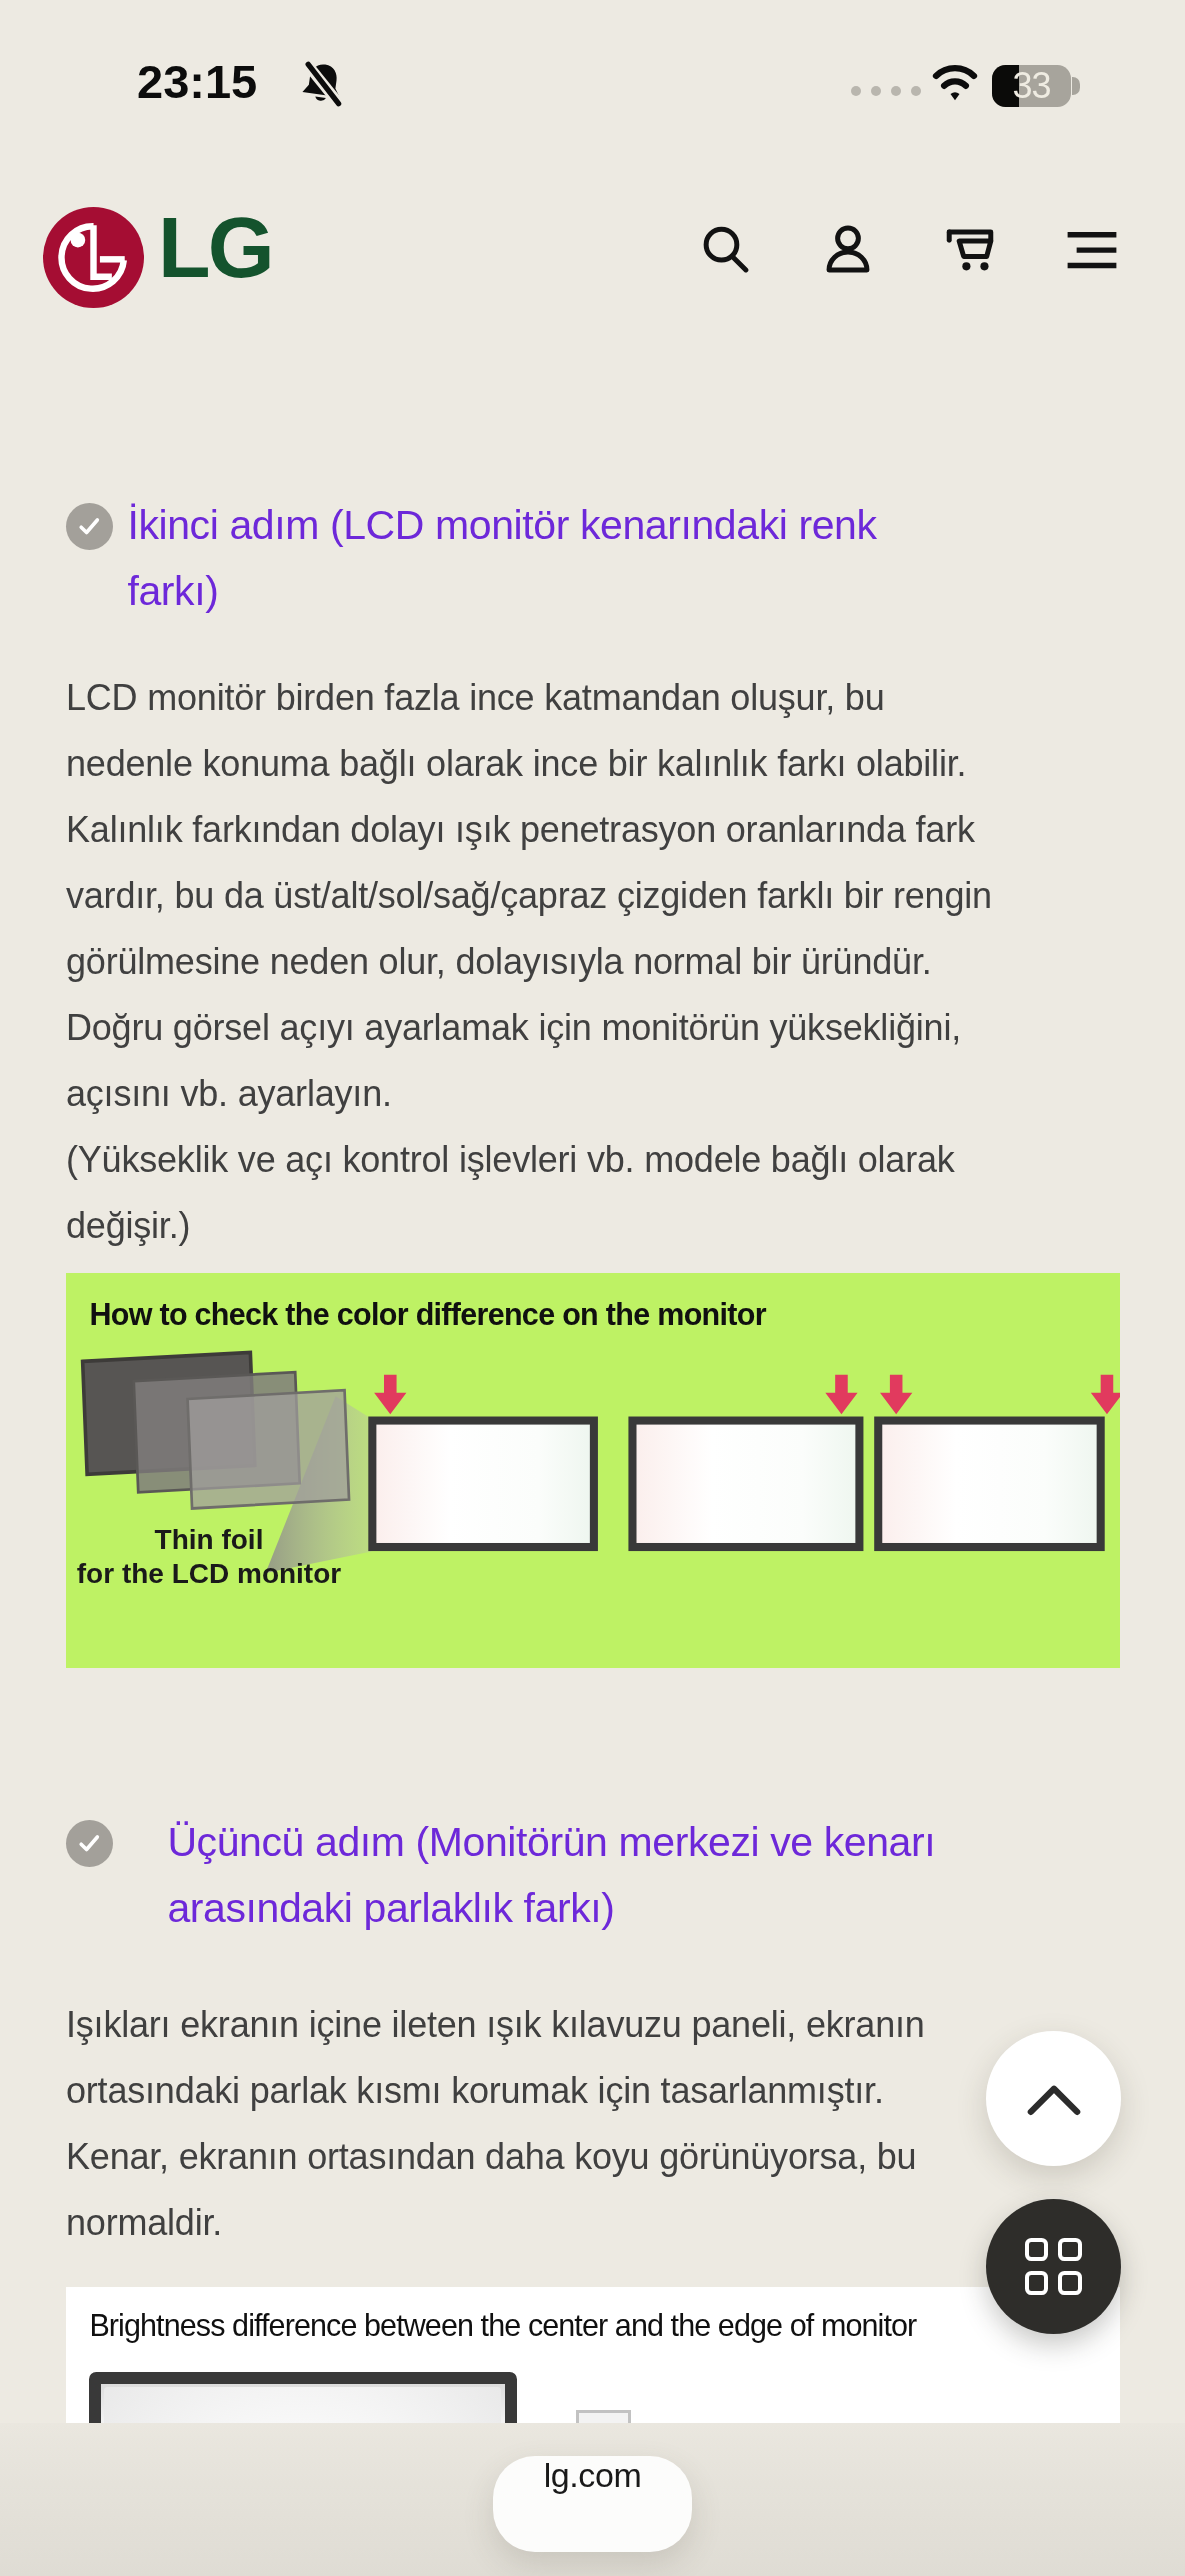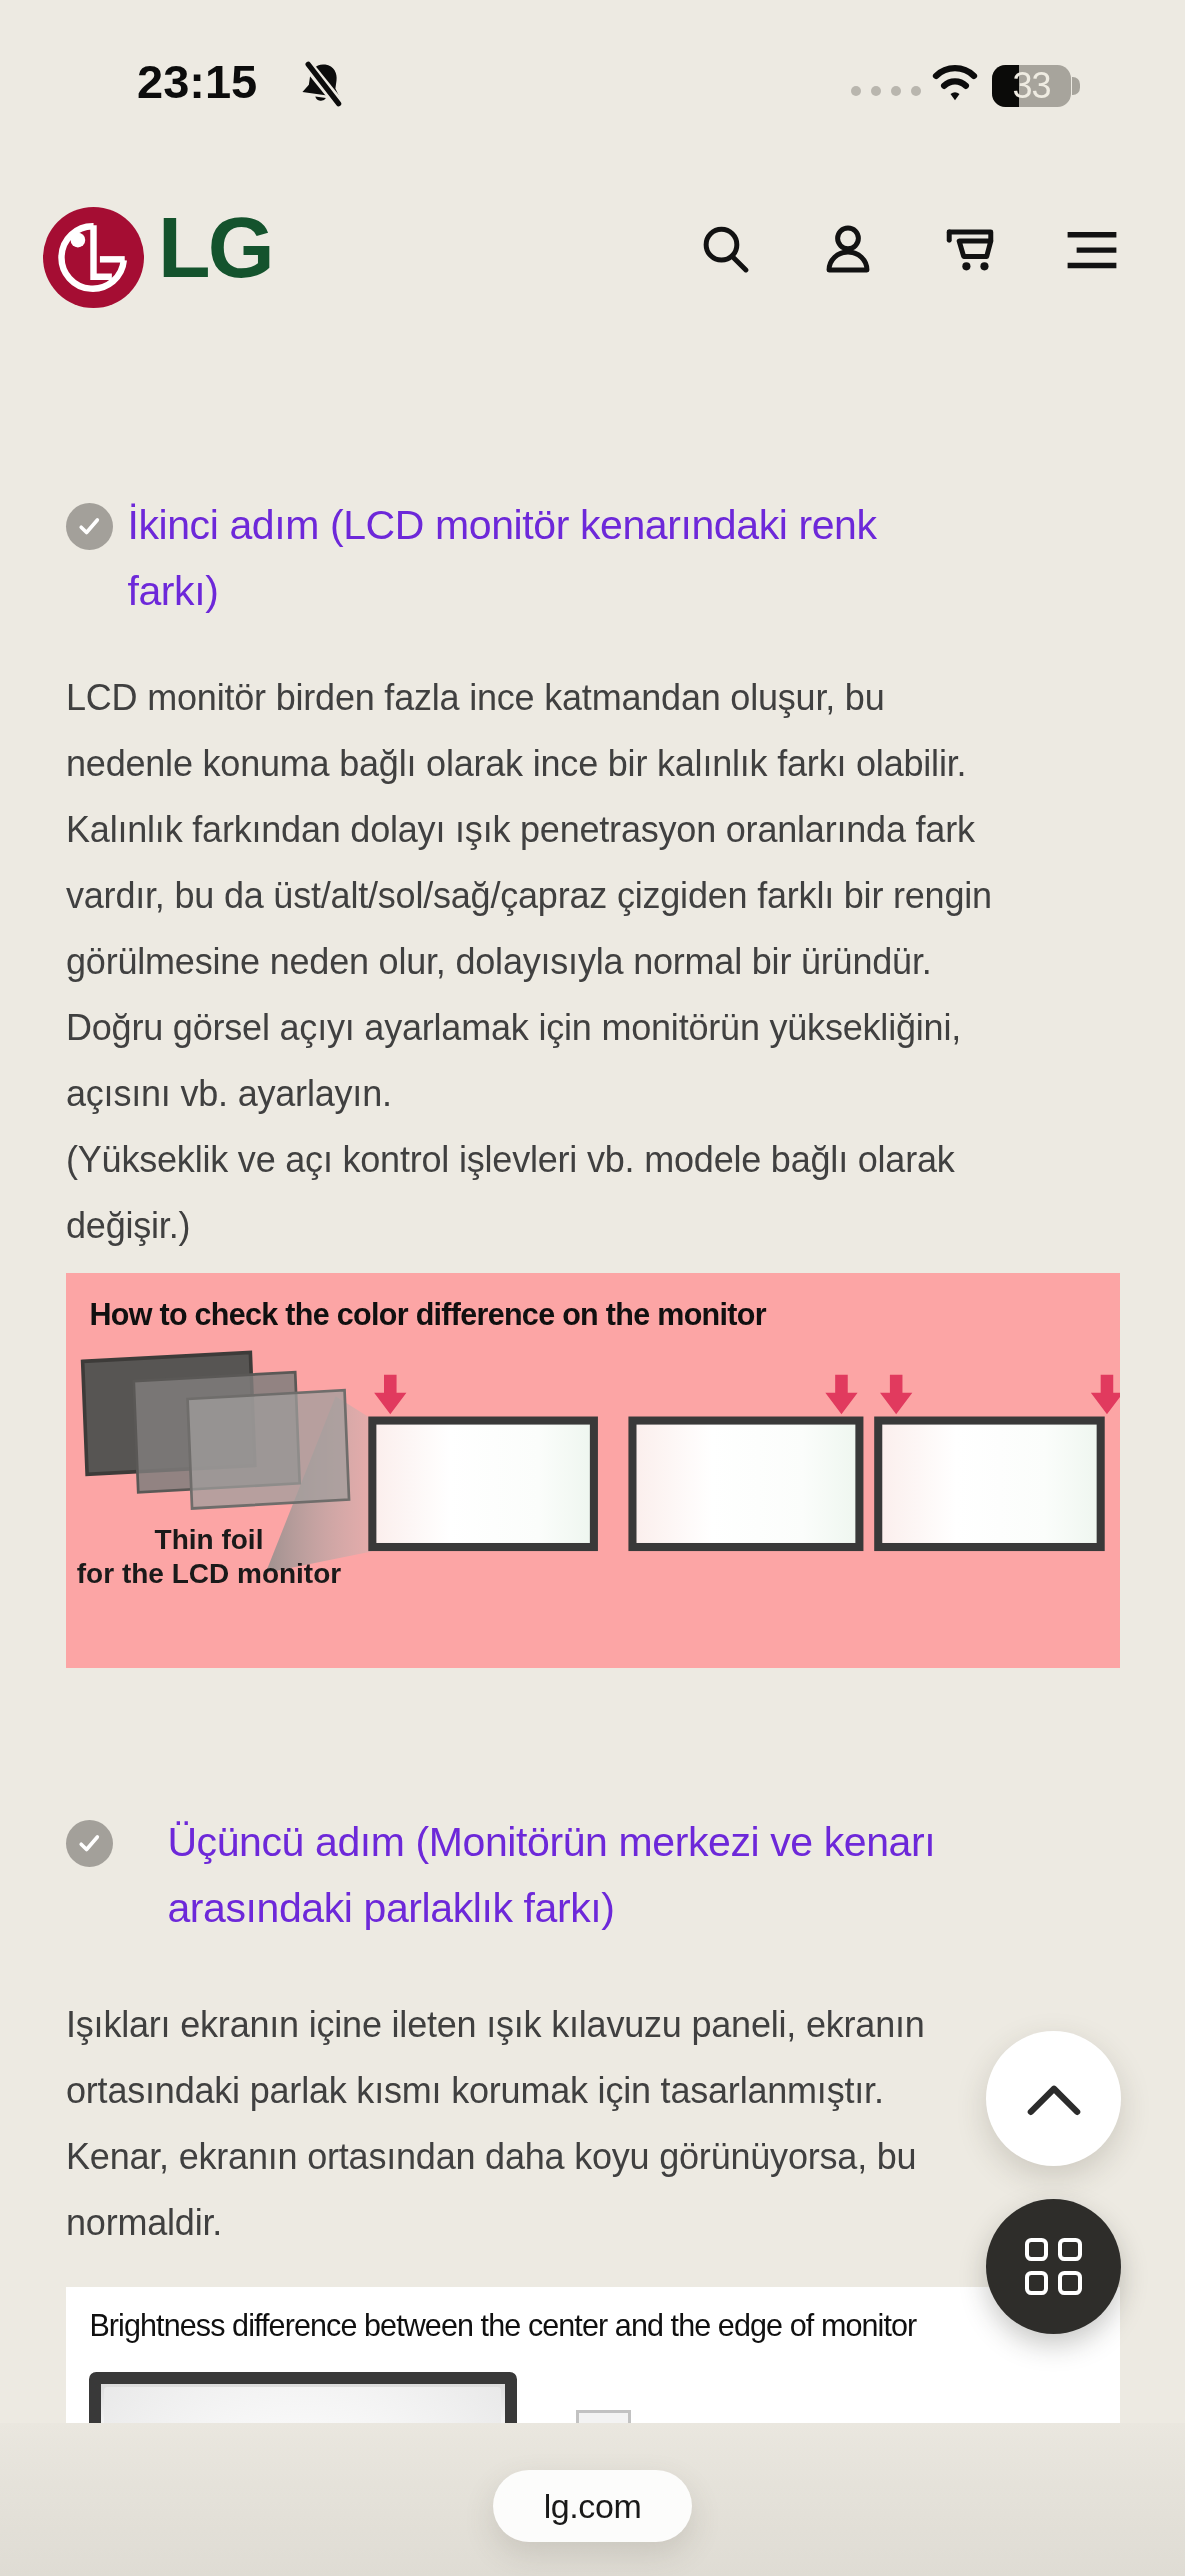--- a/index.html
+++ b/index.html
@@ -29,21 +29,21 @@
   .hdr-icons .icn{width:56px;height:56px;display:block;}
   
   .content{position:absolute;left:66px;top:492px;width:1064px;}
   .sec-head{display:flex;align-items:flex-start;}
   .check{flex:0 0 47px;width:47px;height:47px;border-radius:50%;background:#a3a09a;margin-top:10.8px;margin-right:14.4px;
     display:flex;align-items:center;justify-content:center;}
   .sec-head h2{margin:0;font-size:41px;line-height:66px;font-weight:400;color:#6d28d9;white-space:pre;letter-spacing:-0.4px;}
   .para{margin:41px 0 0 0;font-size:36px;line-height:66px;color:#404040;white-space:pre;letter-spacing:-0.2px;}
   .para.second{margin-top:51px;}
   
-  .fig-card{position:relative;margin-top:14.4px;width:1054px;height:395px;background:#fca5a5;}
+  .fig-card{position:relative;margin-top:14.4px;width:1054px;height:395px;background:#bef264;}
   .fig-card .fig-title{position:absolute;left:23.4px;top:23.4px;font-size:30.5px;font-weight:700;color:#101010;letter-spacing:-0.7px;white-space:pre;}
   .fig-svg{position:absolute;left:0;top:74px;}
   .fig-caption{position:absolute;left:4px;top:250px;width:278px;text-align:center;
     font-size:28px;line-height:34px;font-weight:700;color:#1a1a1a;white-space:pre;}
   .sec3{margin-top:141px;gap:40px;}
   .fig-card2{position:relative;margin-top:30.5px;width:1054px;height:292px;background:#ffffff;}
   .fig-card2 .fig-title{position:absolute;left:23.4px;top:21.6px;font-size:30.5px;font-weight:400;color:#101010;letter-spacing:-0.9px;white-space:pre;}
   .mon2{position:absolute;left:22.5px;top:85px;width:404px;height:198px;border:12.6px solid #393939;border-radius:7.2px;
     background:linear-gradient(180deg,#dcdcdc 0%,#f2f2f2 18%,#f7f7f7 60%);}
   .mon2 .screen{position:absolute;inset:3.6px;background:radial-gradient(ellipse at 50% 120%,#ffffff 40%,#e9e9e9 100%);border-radius:3.6px;}
@@ -51,22 +51,22 @@
   
   .fab-top{position:absolute;left:986px;top:2031px;width:135px;height:135px;border-radius:50%;background:#ffffff;
     box-shadow:0 10.8px 30.5px rgba(60,55,40,.18);display:flex;align-items:center;justify-content:center;z-index:30;}
   .fab-apps{position:absolute;left:986px;top:2199px;width:135px;height:135px;border-radius:50%;background:#2e2d2a;
     box-shadow:0 10.8px 27px rgba(40,38,30,.25);display:flex;align-items:center;justify-content:center;z-index:30;}
   .grid-ic{width:57px;height:57px;display:grid;grid-template-columns:23.4px 23.4px;grid-template-rows:23.4px 23.4px;gap:10px;}
   .grid-ic i{display:block;width:23.4px;height:23.4px;border:4.5px solid #fff;border-radius:6.3px;box-sizing:border-box;}
   
   .bottom-bar{position:absolute;left:0;top:2423px;width:1186px;height:153px;z-index:20;
     background:linear-gradient(180deg,#eae7df 0%,#e5e2da 40%,#dfdcd4 100%);}
-  .url-pill{position:absolute;left:493px;top:47px;width:199px;height:72px;border-radius:42px;background:#fcfcfb;
-    box-shadow:0 12.6px 30.5px rgba(80,74,60,.16);display:flex;align-items:center;justify-content:center;}
+  .url-pill{position:absolute;left:493px;top:33px;width:199px;height:96px;border-radius:42px;background:#fcfcfb;
+    box-shadow:0 12.6px 30.5px rgba(80,74,60,.16);display:flex;align-items:flex-start;justify-content:center;}
   .url-pill span{font-size:34px;color:#191919;font-weight:400;letter-spacing:-0.4px;}
 </style>
 </head>
 <body>
 
 <div class="status-bar">
   <div class="status-time">23:15</div>
   <svg class="bell-off" width="49" height="50" viewBox="0 0 54 56">
     <g transform="rotate(8 27 28)">
       <path d="M27 6c-10 0-15 8-15 16v9l-6 9h42l-6-9v-9c0-8-5-16-15-16z" fill="#0c0c0c"></path>

